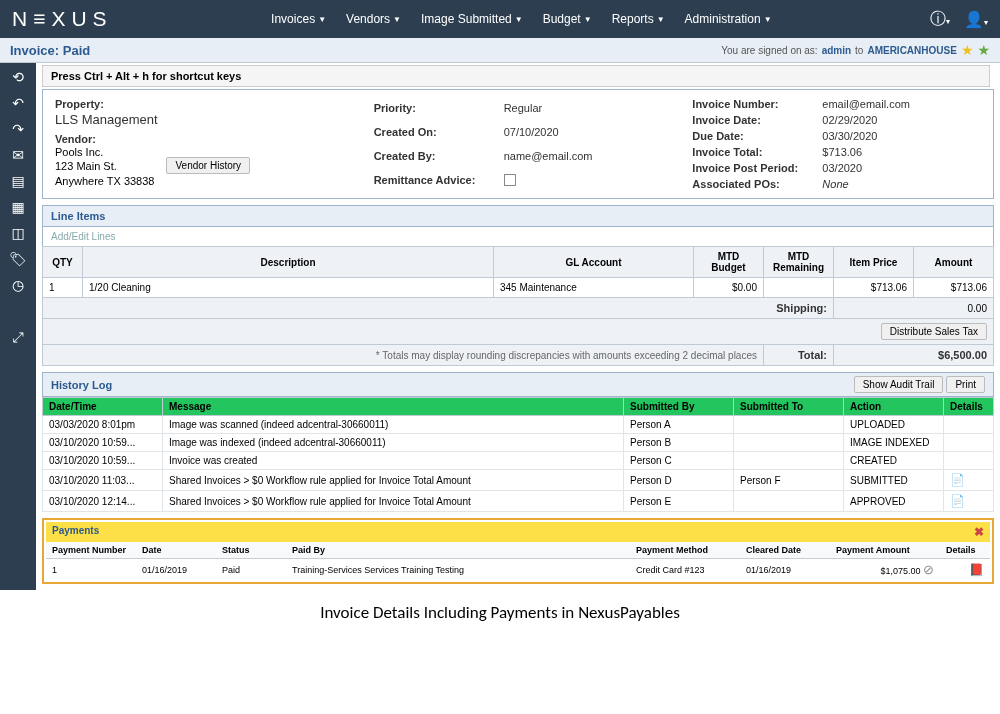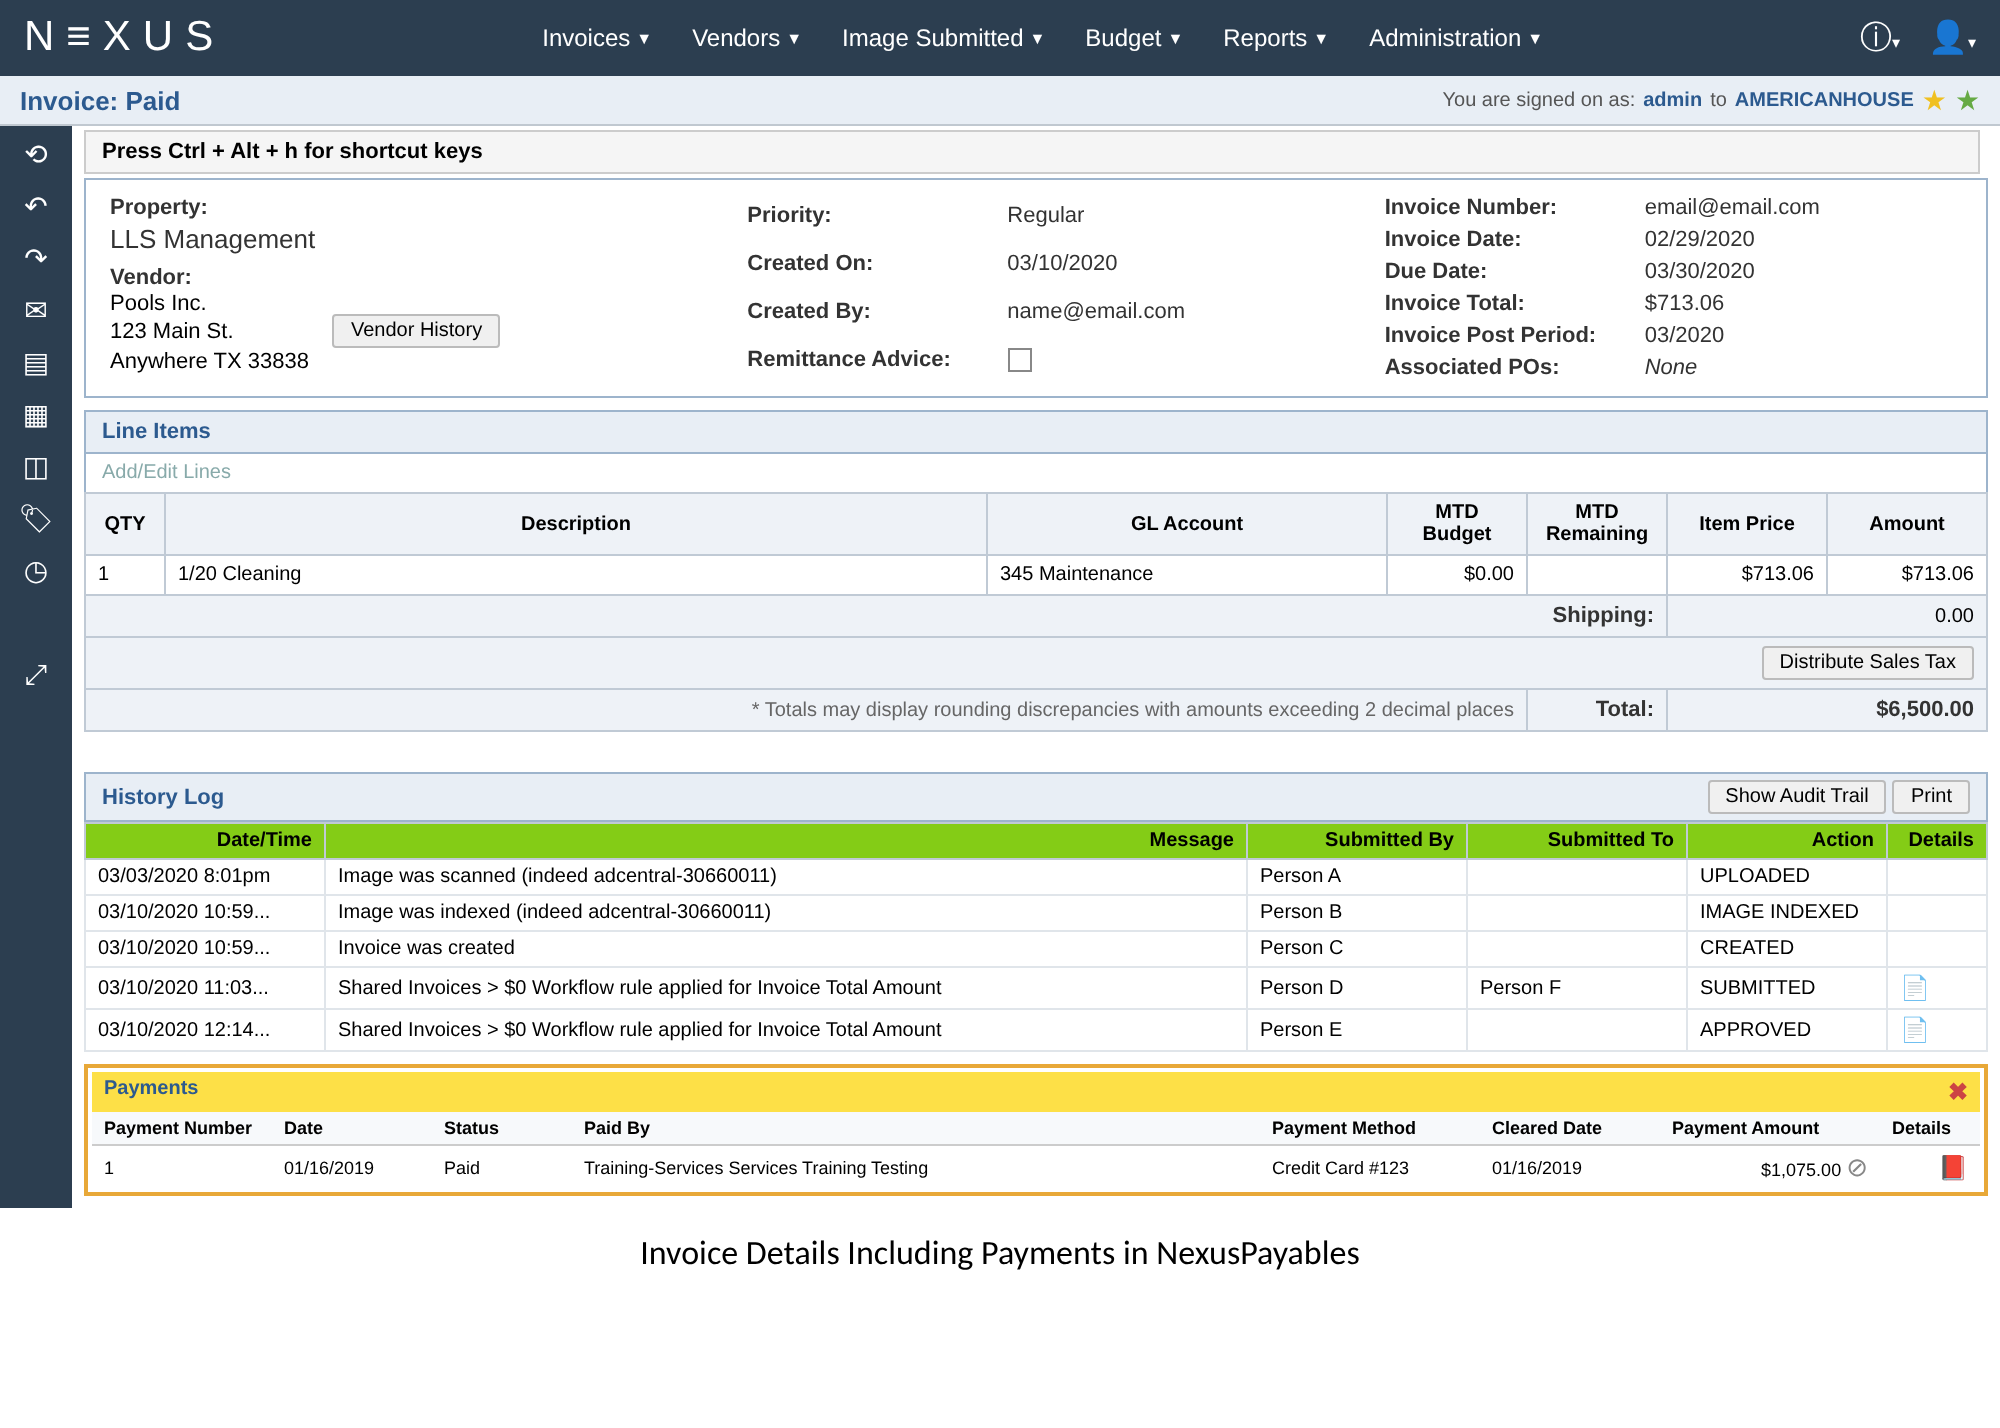--- a/index.html
+++ b/index.html
@@ -30,24 +30,24 @@
 .vendor-addr { font-size: 11px; line-height: 1.3; }
 .btn-sm { background: #f0f0f0; border: 1px solid #bbb; padding: 2px 8px; font-size: 10px; cursor: pointer; border-radius: 2px; }
 .section-head { background: #e8eef5; border: 1px solid #9db4cc; padding: 4px 8px; font-weight: bold; font-size: 11px; color: #2c5a8f; }
 .add-edit { color: #8aa; padding: 4px 8px; font-size: 10px; border-left:1px solid #9db4cc; border-right:1px solid #9db4cc;}
 table.grid { width: 100%; border-collapse: collapse; font-size: 10px; }
 table.grid th { background: #eef2f7; border: 1px solid #c0cad5; padding: 4px 6px; text-align: center; font-weight: bold; }
 table.grid td { border: 1px solid #c0cad5; padding: 4px 6px; }
 .right { text-align: right; }
 .totals-row td { background: #eef2f7; }
 .note { font-size: 10px; color: #666; }
-.history-head { display: flex; justify-content: space-between; align-items: center; background: #e8eef5; border: 1px solid #9db4cc; padding: 3px 8px; margin-top: 20px; }
+.history-head { display: flex; justify-content: space-between; align-items: center; background: #e8eef5; border: 1px solid #9db4cc; padding: 3px 8px; margin-top: 6px; }
 .history-head .t { font-weight: bold; color: #2c5a8f; font-size: 11px; }
 table.hist { width: 100%; border-collapse: collapse; font-size: 10px; }
-table.hist th { background: #84cc16; border: 1px solid #c0cad5; padding: 3px 6px; text-align: right; font-weight: bold; }
+table.hist th { background: #22c55e; border: 1px solid #c0cad5; padding: 3px 6px; text-align: left; font-weight: bold; }
 table.hist td { border: 1px solid #e0e5ea; padding: 3px 6px; }
 .payments-box { border: 2px solid #e8a838; margin-top: 6px; padding: 2px; }
 .pay-head { background: #fde047; padding: 3px 6px; font-weight: bold; font-size: 10px; color: #2c5a8f; display: flex; justify-content: space-between; }
 table.pay { width: 100%; border-collapse: collapse; font-size: 9px; }
 table.pay th { text-align: left; padding: 3px 6px; font-weight: bold; border-bottom: 1px solid #ccc; background: #f7f9fb; }
 table.pay td { padding: 3px 6px; }
 .caption { text-align: center; font-size: 17px; margin-top: 12px; font-family: Calibri, Arial, sans-serif; }
 .chk { width: 12px; height: 12px; border: 1px solid #888; display: inline-block; }
 .icon-btn { font-size: 12px; cursor: pointer; }
 .pdf-icon { color: #c00; font-size: 12px; }
@@ -134,21 +134,21 @@
                 <div>Anywhere TX 33838</div>
               </div>
               <button class="btn-sm" style="margin-top:12px">Vendor History</button>
             </div>
           </div>
         </div>
         <div class="col row2">
           <span class="lbl">Priority:</span>
             <span class="val">Regular</span>
           <span class="lbl">Created On:</span>
-            <span class="val">03/10/2020</span>
+            <span class="val">07/10/2020</span>
           <span class="lbl">Created By:</span>
             <span class="val">name@email.com</span>
           <span class="lbl">Remittance Advice:</span>
             <span class="chk"></span>
         </div>
         <div class="col row2">
           <span class="lbl">Invoice Number:</span>
             <span class="val">email@email.com</span>
           <span class="lbl">Invoice Date:</span>
             <span class="val">02/29/2020</span>

